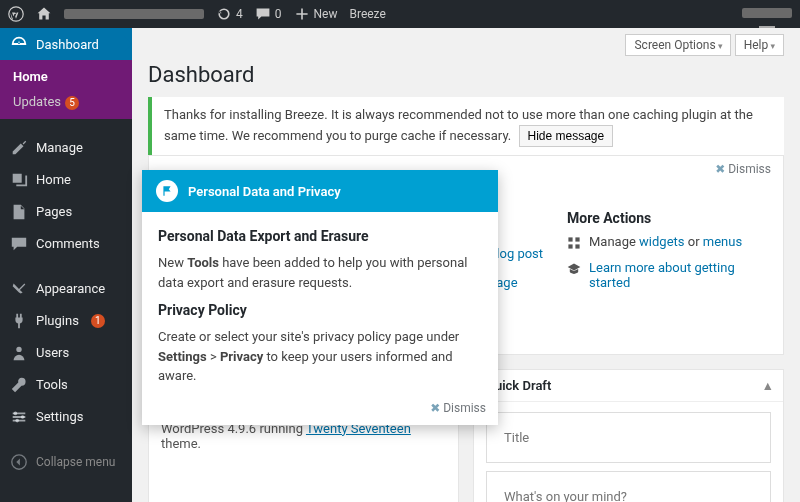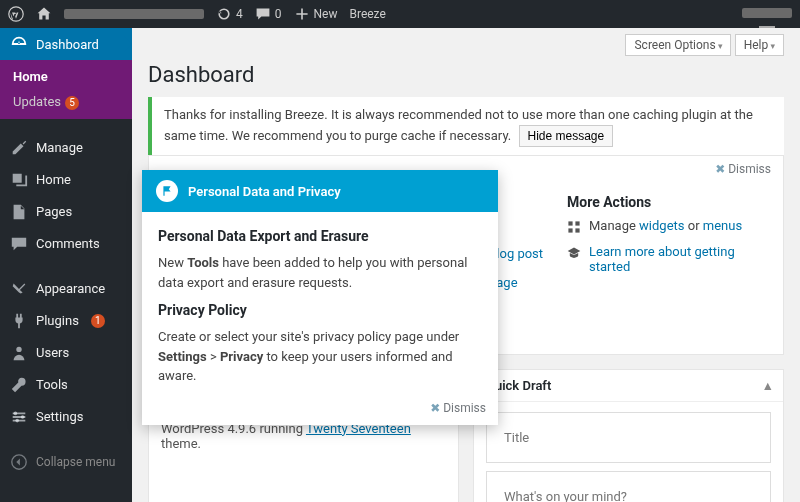--- a/index.html
+++ b/index.html
@@ -26,21 +26,21 @@
 .main { position: absolute; left: 132px; top: 28px; right: 0; bottom: 0; background: #f1f1f1; padding: 0 16px 16px; overflow: hidden; }
 .topctrls { text-align: right; padding: 6px 0; }
 .topbtn { display: inline-block; background: #fff; border: 1px solid #ccc; color: #555; padding: 3px 8px; font-size: 12px; cursor: pointer; }
 .topbtn::after { content: " ▾"; color: #888; font-size: 9px; }
 h1.page-title { font-size: 22px; font-weight: 400; color: #23282d; margin: 0 0 10px; }
 .notice { background: #fff; border-left: 4px solid #46b450; padding: 8px 12px; color: #444; line-height: 1.5; }
 .notice button { background: #f7f7f7; border: 1px solid #ccc; padding: 3px 8px; cursor: pointer; font-size: 12px; margin-left: 4px; }
 .welcome-panel { background: #fff; border: 1px solid #e5e5e5; padding: 16px; position: relative; margin-bottom: 14px; }
 .welcome-dismiss { position: absolute; right: 12px; top: 6px; font-size: 12px; color: #72777c; cursor: pointer; }
 .welcome-dismiss::before { content: "✖ "; color:#7aa3b8;}
-.more-actions { position: absolute; right: 16px; top: 38px; width: 200px; }
+.more-actions { position: absolute; right: 16px; top: 54px; width: 200px; }
 .more-actions h3 { font-size: 14px; color: #23282d; margin-bottom: 8px; }
 .more-actions .row { display: flex; align-items: flex-start; gap: 8px; margin-bottom: 10px; font-size: 13px; }
 .more-actions .row a { color: #0073aa; text-decoration: none; }
 .more-actions svg { width: 14px; height: 14px; fill: #555; margin-top: 2px; flex-shrink:0; }
 .peek-links { position: absolute; left: 340px; top: 90px; font-size:13px; }
 .peek-links a { color:#0073aa; text-decoration:none; display:block; margin-bottom: 14px; }
 .popup { position: absolute; left: 142px; top: 170px; width: 356px; background: #fff; box-shadow: 0 4px 14px rgba(0,0,0,0.25); z-index: 100; }
 .popup-header { background: #00a0d2; color: #fff; padding: 10px 14px; display: flex; align-items: center; gap: 10px; font-weight: 600; }
 .popup-header .flag { width: 22px; height: 22px; border-radius: 50%; background: #fff; display: flex; align-items: center; justify-content: center; }
 .popup-header .flag svg { width:12px;height:12px;fill:#00a0d2; }

